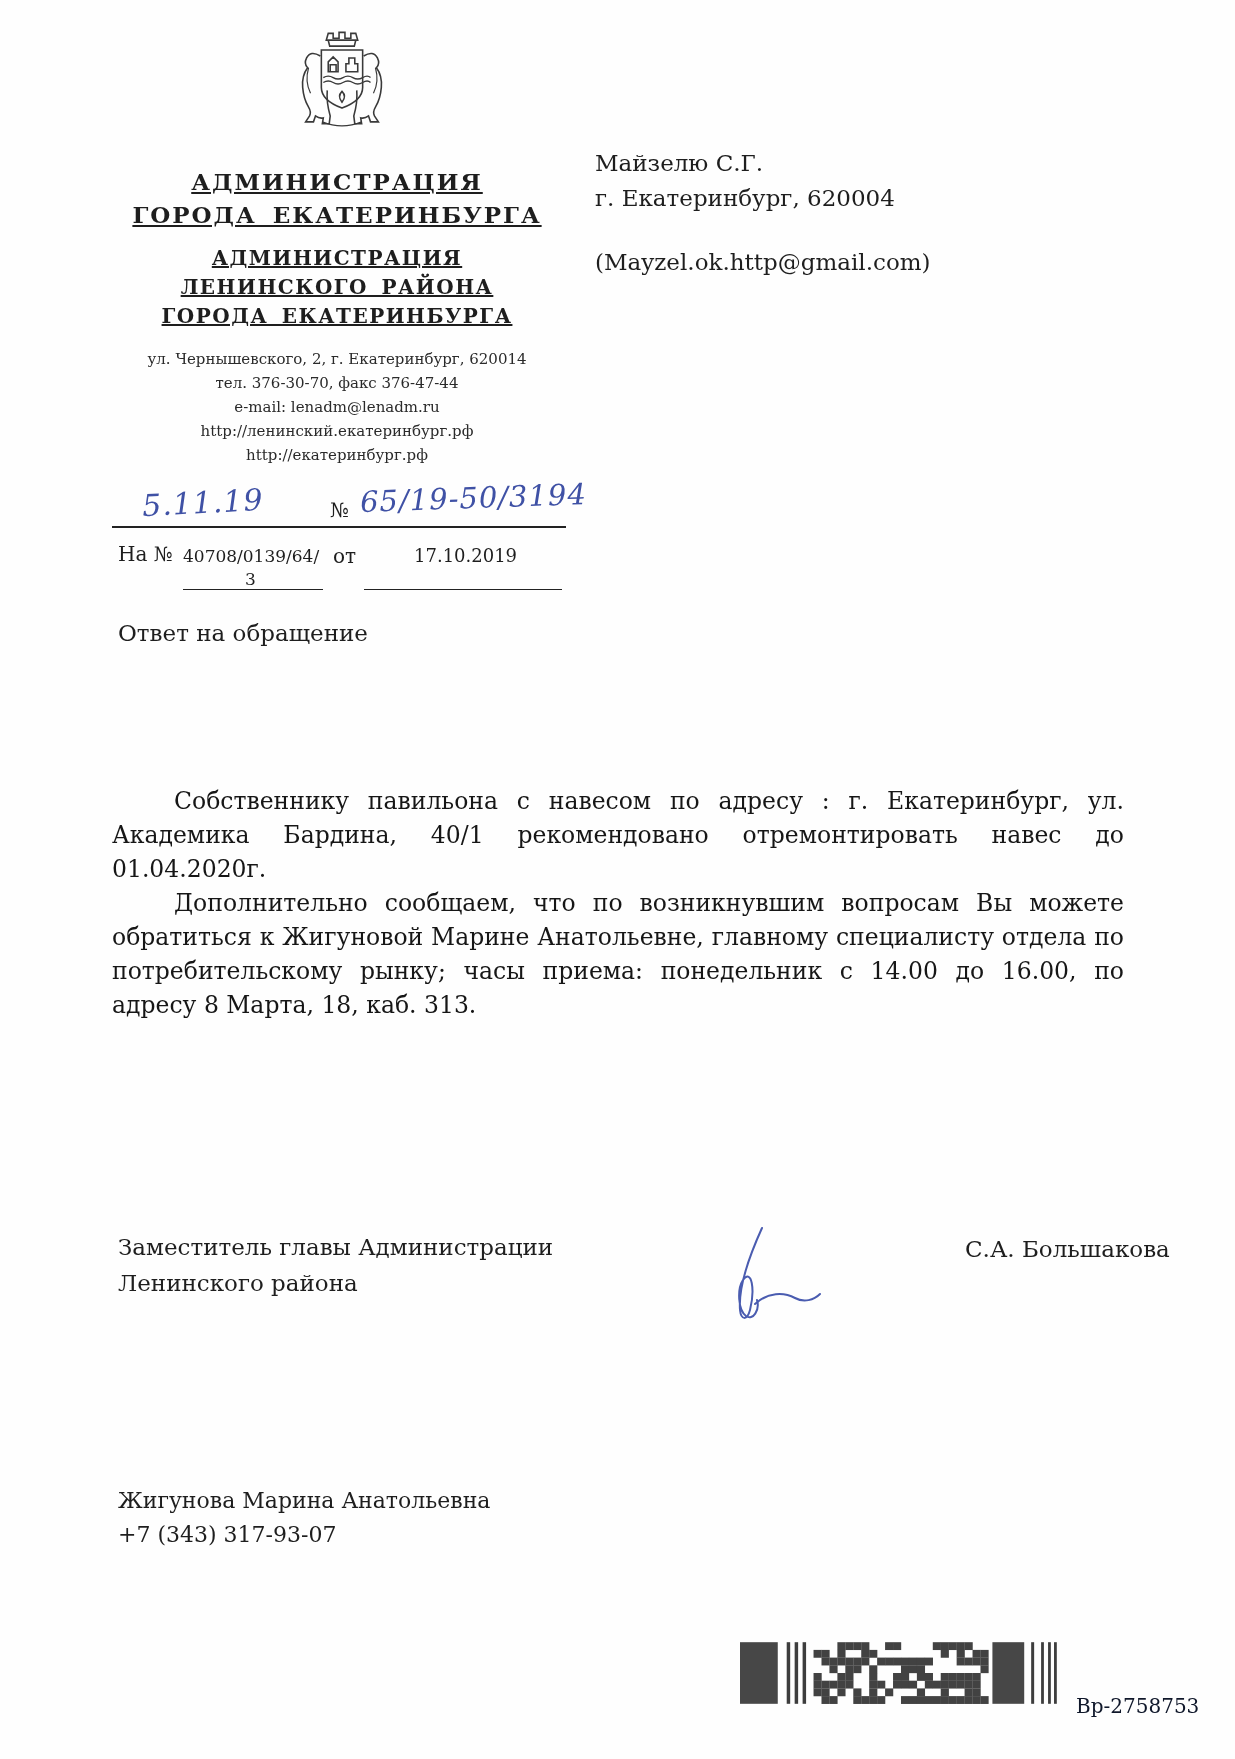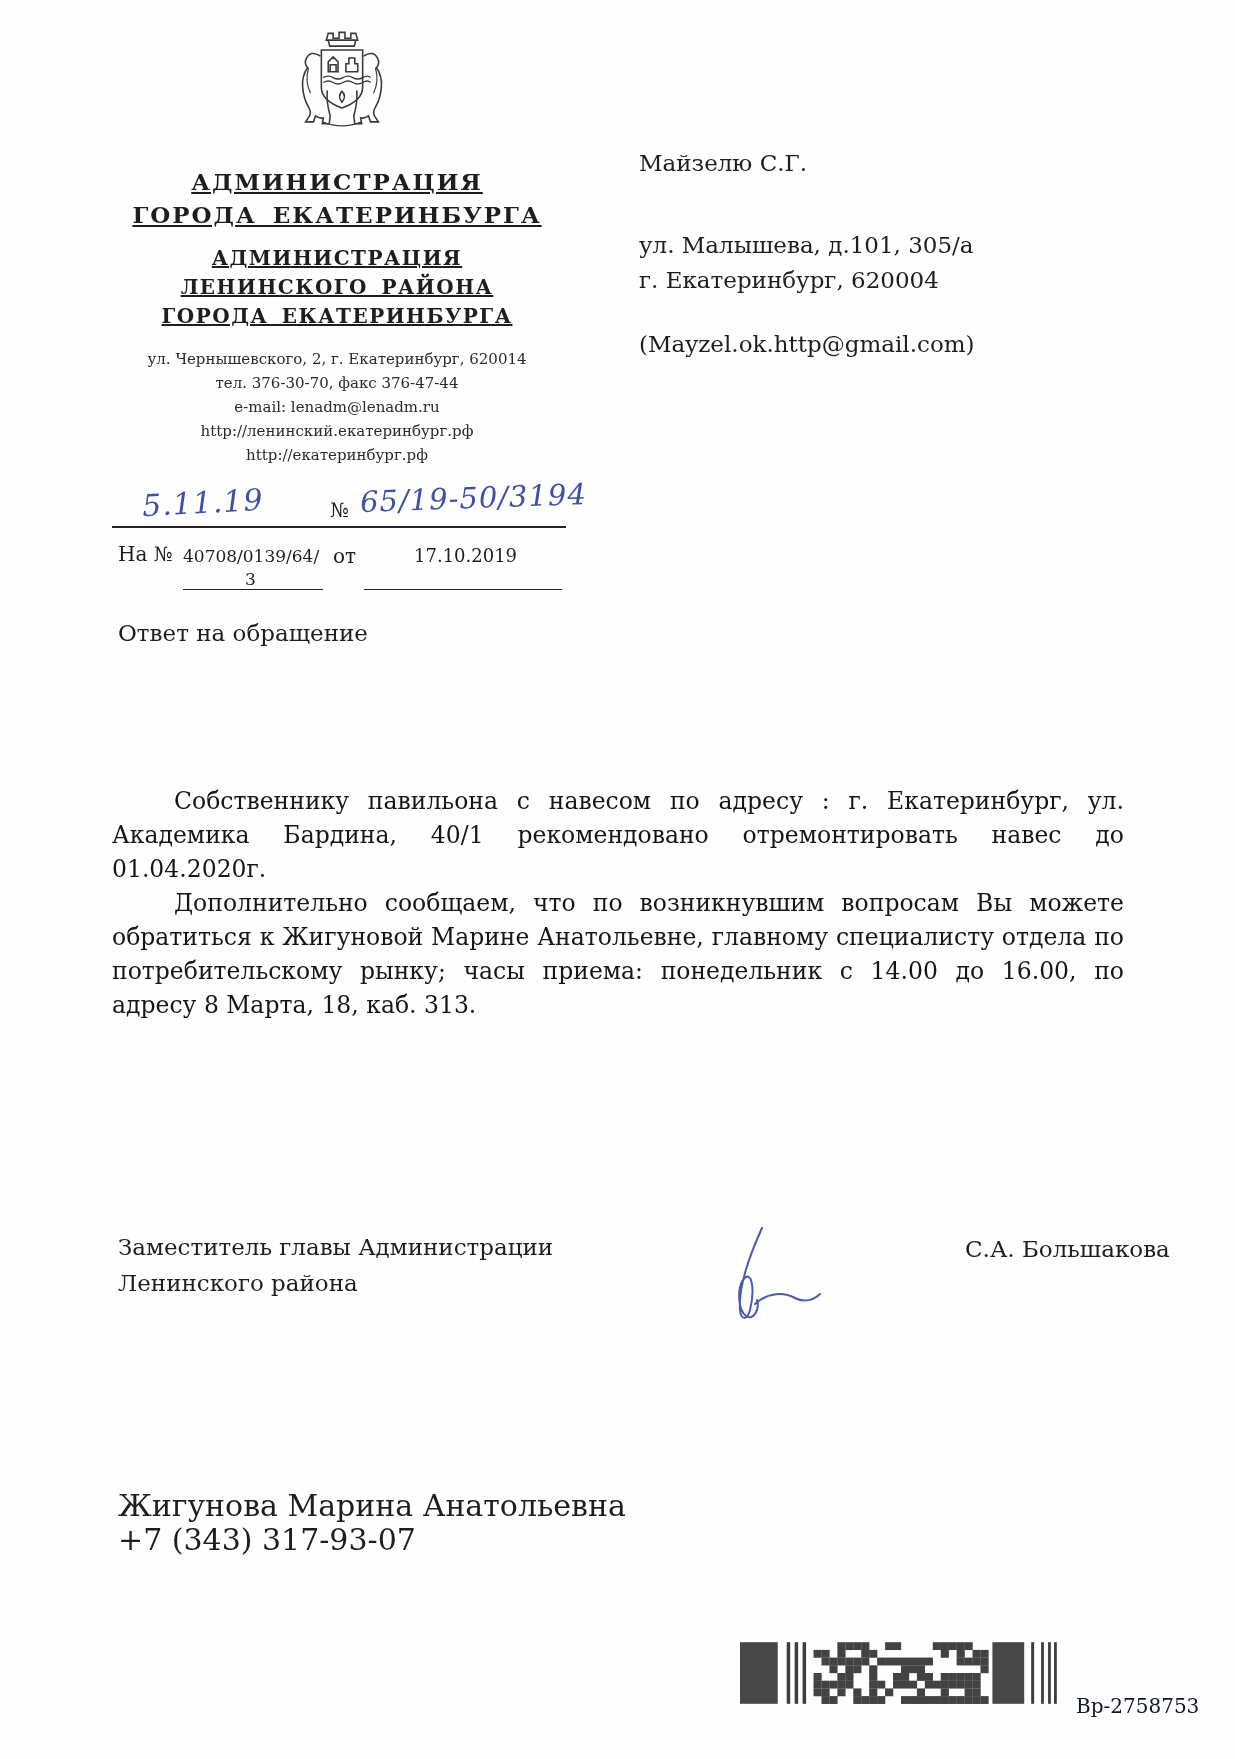--- a/index.html
+++ b/index.html
@@ -31,21 +31,21 @@
   .body-text p{margin:0;text-indent:62px;}
   .hw{
     font-style:italic;
     color:#3f51a5;
     font-size:30px;
     letter-spacing:1px;
     white-space:nowrap;
   }
   .uline{border-top:2px solid #222;height:0;}
   .sig{font-size:23px;}
-  .contact-line{font-size:30px;}
+  .contact-line{font-size:22px;}
   .bc-label{font-size:20px;color:#0f172a;}
   svg{display:block;}
 </style>
 </head>
 <body>
 
 <div class="page">
 
   <div class="abs" style="left:283px;top:26px;width:118px;height:114px;">
     <svg viewBox="0 0 120 115" width="118" height="114">
@@ -82,23 +82,22 @@
     <div class="b org2" style="margin-top:18px;">АДМИНИСТРАЦИЯ</div>
     <div class="b org2" style="margin-top:5px;">ЛЕНИНСКОГО  РАЙОНА</div>
     <div class="b org2" style="margin-top:5px;">ГОРОДА  ЕКАТЕРИНБУРГА</div>
     <div class="small" style="margin-top:22px;">ул. Чернышевского, 2, г. Екатеринбург, 620014</div>
     <div class="small" style="margin-top:6px;">тел. 376-30-70, факс 376-47-44</div>
     <div class="small" style="margin-top:6px;">e-mail: lenadm@lenadm.ru</div>
     <div class="small" style="margin-top:6px;">http://ленинский.екатеринбург.рф</div>
     <div class="small" style="margin-top:6px;">http://екатеринбург.рф</div>
   </div>
 
-  <div class="abs" style="left:595px;top:150px;width:480px;margin-left:44px;">
+  <div class="abs" style="left:595px;top:150px;width:480px;">
     <div class="recip">Майзелю С.Г.</div>
-    <div class="recip" style="margin-top:56px;">ул. Малышева, д.101, 305/а</div>
     <div class="recip" style="margin-top:9px;">г. Екатеринбург, 620004</div>
     <div class="recip" style="margin-top:38px;">(Mayzel.ok.http@gmail.com)</div>
   </div>
 
   <div class="abs hw" style="left:142px;top:485px;transform:rotate(-3deg);">5.11.19</div>
   <div class="abs uline" style="left:112px;top:526px;width:214px;"></div>
   <div class="abs ref" style="left:330px;top:498px;">№</div>
   <div class="abs hw" style="left:360px;top:481px;font-size:29px;transform:rotate(-2deg);">65/19-50/3194</div>
   <div class="abs uline" style="left:326px;top:526px;width:240px;"></div>
 

